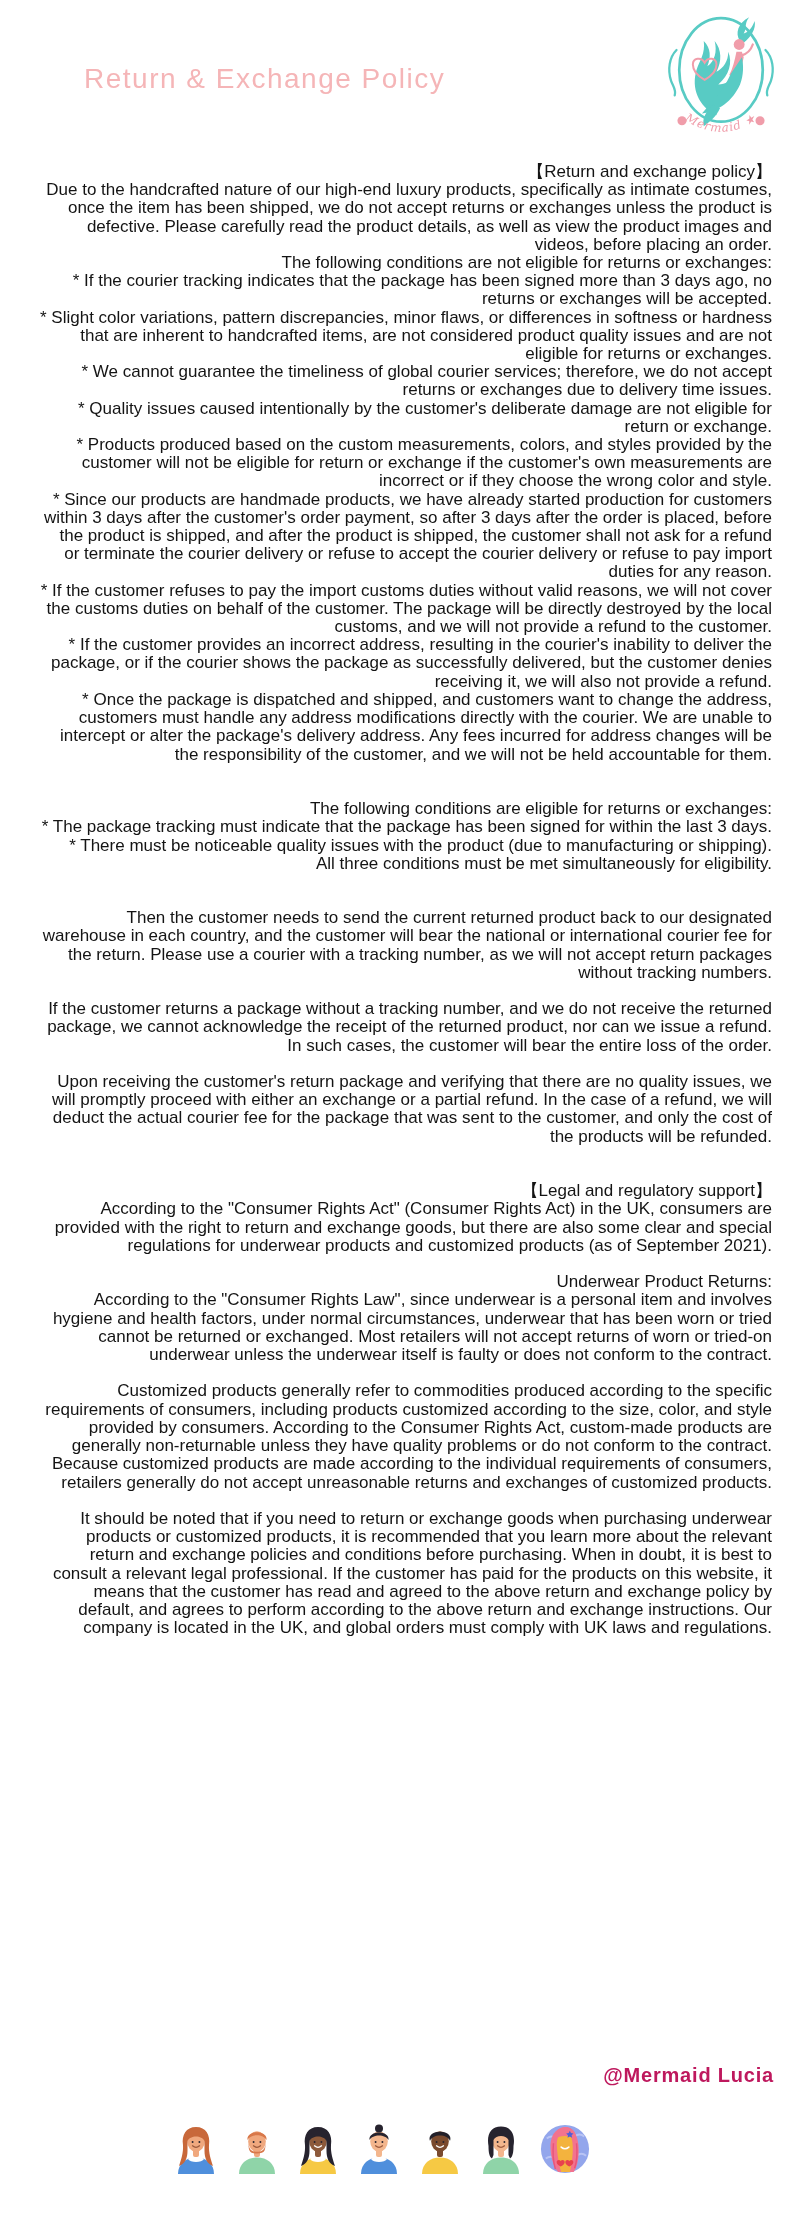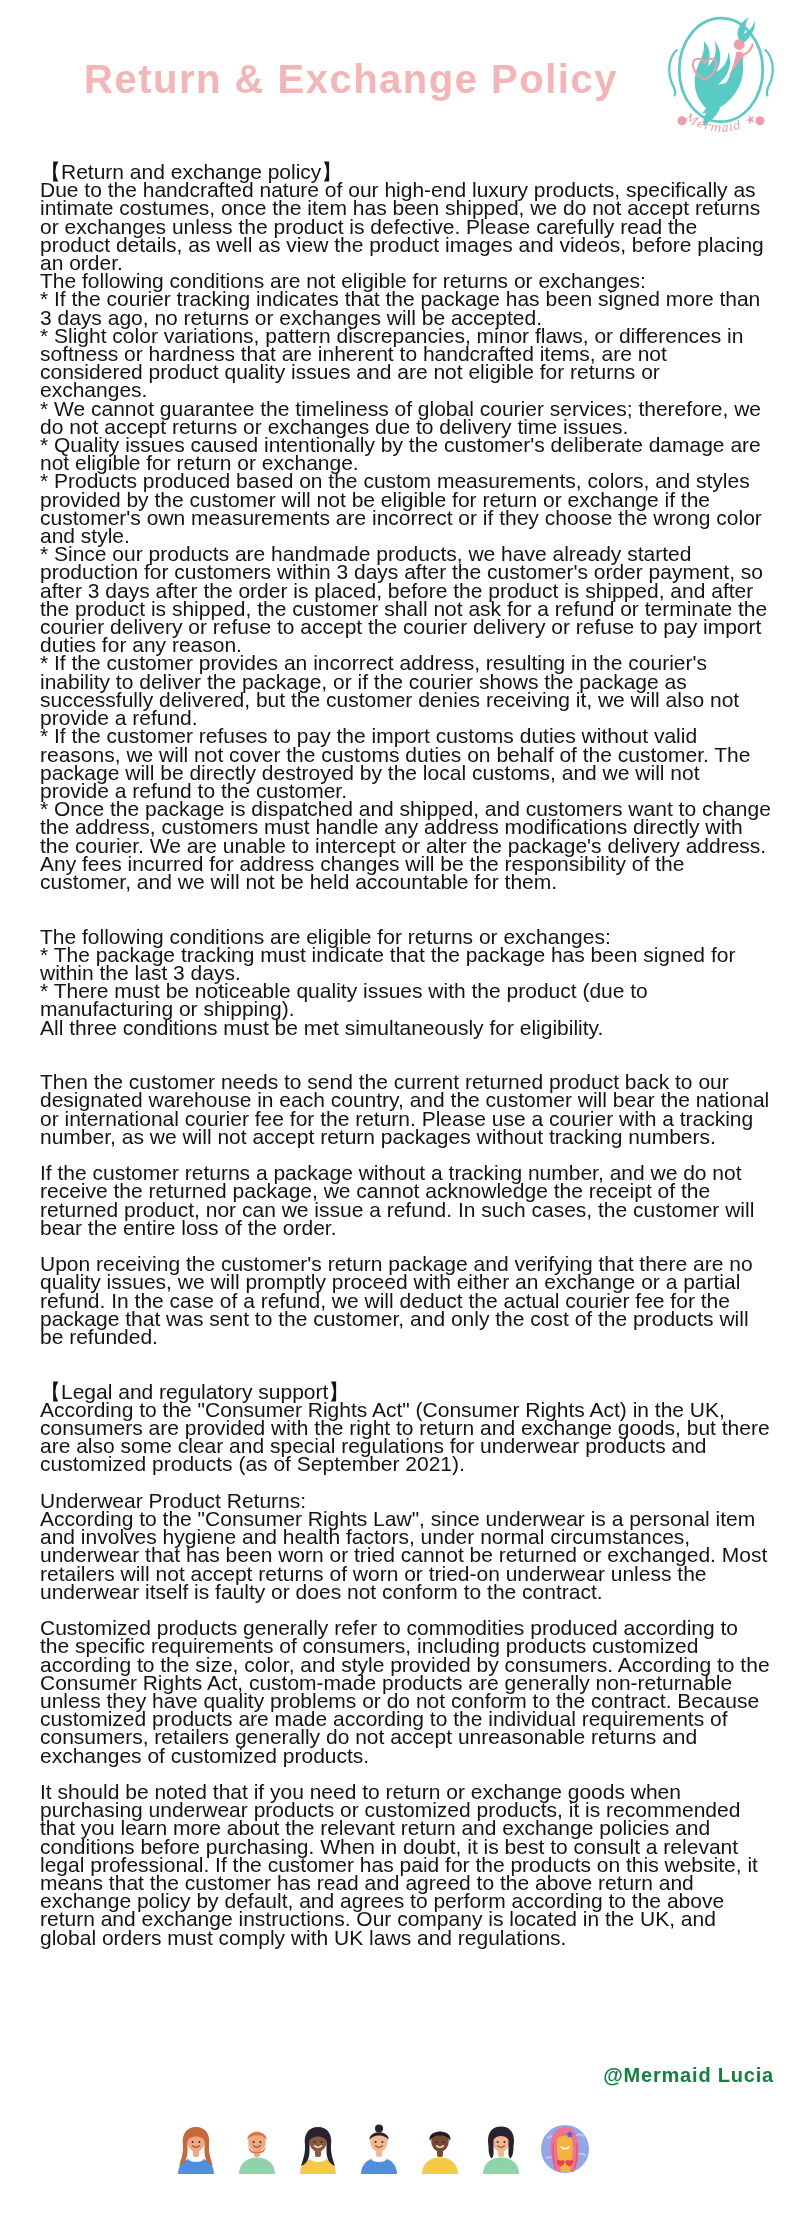--- a/index.html
+++ b/index.html
@@ -11,33 +11,34 @@
   *{box-sizing:border-box;}
   html,body{margin:0;padding:0;}
   body{
     width:800px;height:2222px;position:relative;overflow:hidden;
     background:#ffffff;color:#111;
     font-family:"Liberation Sans","DejaVu Sans",sans-serif;
   }
   .header{position:relative;height:163px;}
   .title{
     position:absolute;left:84px;top:56px;margin:0;
-    font-size:40px;line-height:46px;font-weight:bold;letter-spacing:1.5px;
+    font-size:28px;line-height:46px;font-weight:normal;letter-spacing:1.5px;
     color:var(--title-pink);white-space:nowrap;
   }
   .logo{position:absolute;right:20px;top:4px;width:118px;height:150px;}
   .doc{
     padding:0 28px 0 40px;
-    font-size:21px;line-height:18.2px;letter-spacing:0;
+    font-size:17px;line-height:18.2px;letter-spacing:0;
     color:#141414;
+    text-align:right;
   }
   .tline{margin:0;}
   .signature{
     position:absolute;top:2064px;right:26px;
-    font-size:20px;font-weight:bold;letter-spacing:0.8px;color:#15803d;
+    font-size:20px;font-weight:bold;letter-spacing:0.8px;color:#be185d;
   }
   .avatars{
     position:absolute;top:2124px;left:0;width:100%;
     display:flex;justify-content:center;align-items:flex-end;gap:17px;
     transform:translateX(-18px);
   }
   .avatar{height:50px;width:auto;display:block;}
 </style>
 </head>
 <body>
@@ -69,22 +70,22 @@
 <main class="doc" id="doc">
     <div class="tline">【Return and exchange policy】</div>
     <div class="tline">Due to the handcrafted nature of our high-end luxury products, specifically as intimate costumes, once the item has been shipped, we do not accept returns or exchanges unless the product is defective. Please carefully read the product details, as well as view the product images and videos, before placing an order.</div>
     <div class="tline">The following conditions are not eligible for returns or exchanges:</div>
     <div class="tline">* If the courier tracking indicates that the package has been signed more than 3 days ago, no returns or exchanges will be accepted.</div>
     <div class="tline">* Slight color variations, pattern discrepancies, minor flaws, or differences in softness or hardness that are inherent to handcrafted items, are not considered product quality issues and are not eligible for returns or exchanges.</div>
     <div class="tline">* We cannot guarantee the timeliness of global courier services; therefore, we do not accept returns or exchanges due to delivery time issues.</div>
     <div class="tline">* Quality issues caused intentionally by the customer's deliberate damage are not eligible for return or exchange.</div>
     <div class="tline">* Products produced based on the custom measurements, colors, and styles provided by the customer will not be eligible for return or exchange if the customer's own measurements are incorrect or if they choose the wrong color and style.</div>
     <div class="tline">* Since our products are handmade products, we have already started production for customers within 3 days after the customer's order payment, so after 3 days after the order is placed, before the product is shipped, and after the product is shipped, the customer shall not ask for a refund or terminate the courier delivery or refuse to accept the courier delivery or refuse to pay import duties for any reason.</div>
+    <div class="tline">* If the customer refuses to pay the import customs duties without valid reasons, we will not cover the customs duties on behalf of the customer. The package will be directly destroyed by the local customs, and we will not provide a refund to the customer.</div>
     <div class="tline">* If the customer provides an incorrect address, resulting in the courier's inability to deliver the package, or if the courier shows the package as successfully delivered, but the customer denies receiving it, we will also not provide a refund.</div>
-    <div class="tline">* If the customer refuses to pay the import customs duties without valid reasons, we will not cover the customs duties on behalf of the customer. The package will be directly destroyed by the local customs, and we will not provide a refund to the customer.</div>
     <div class="tline">* Once the package is dispatched and shipped, and customers want to change the address, customers must handle any address modifications directly with the courier. We are unable to intercept or alter the package's delivery address. Any fees incurred for address changes will be the responsibility of the customer, and we will not be held accountable for them.</div>
     <div style="height: 36.4px;"></div>
     <div class="tline">The following conditions are eligible for returns or exchanges:</div>
     <div class="tline">* The package tracking must indicate that the package has been signed for within the last 3 days.</div>
     <div class="tline">* There must be noticeable quality issues with the product (due to manufacturing or shipping).</div>
     <div class="tline">All three conditions must be met simultaneously for eligibility.</div>
     <div style="height: 18.2px;"></div>
     <div style="height: 18.2px;"></div>
     <div class="tline">Then the customer needs to send the current returned product back to our designated warehouse in each country, and the customer will bear the national or international courier fee for the return. Please use a courier with a tracking number, as we will not accept return packages without tracking numbers.</div>
     <div style="height: 18.2px;"></div>

